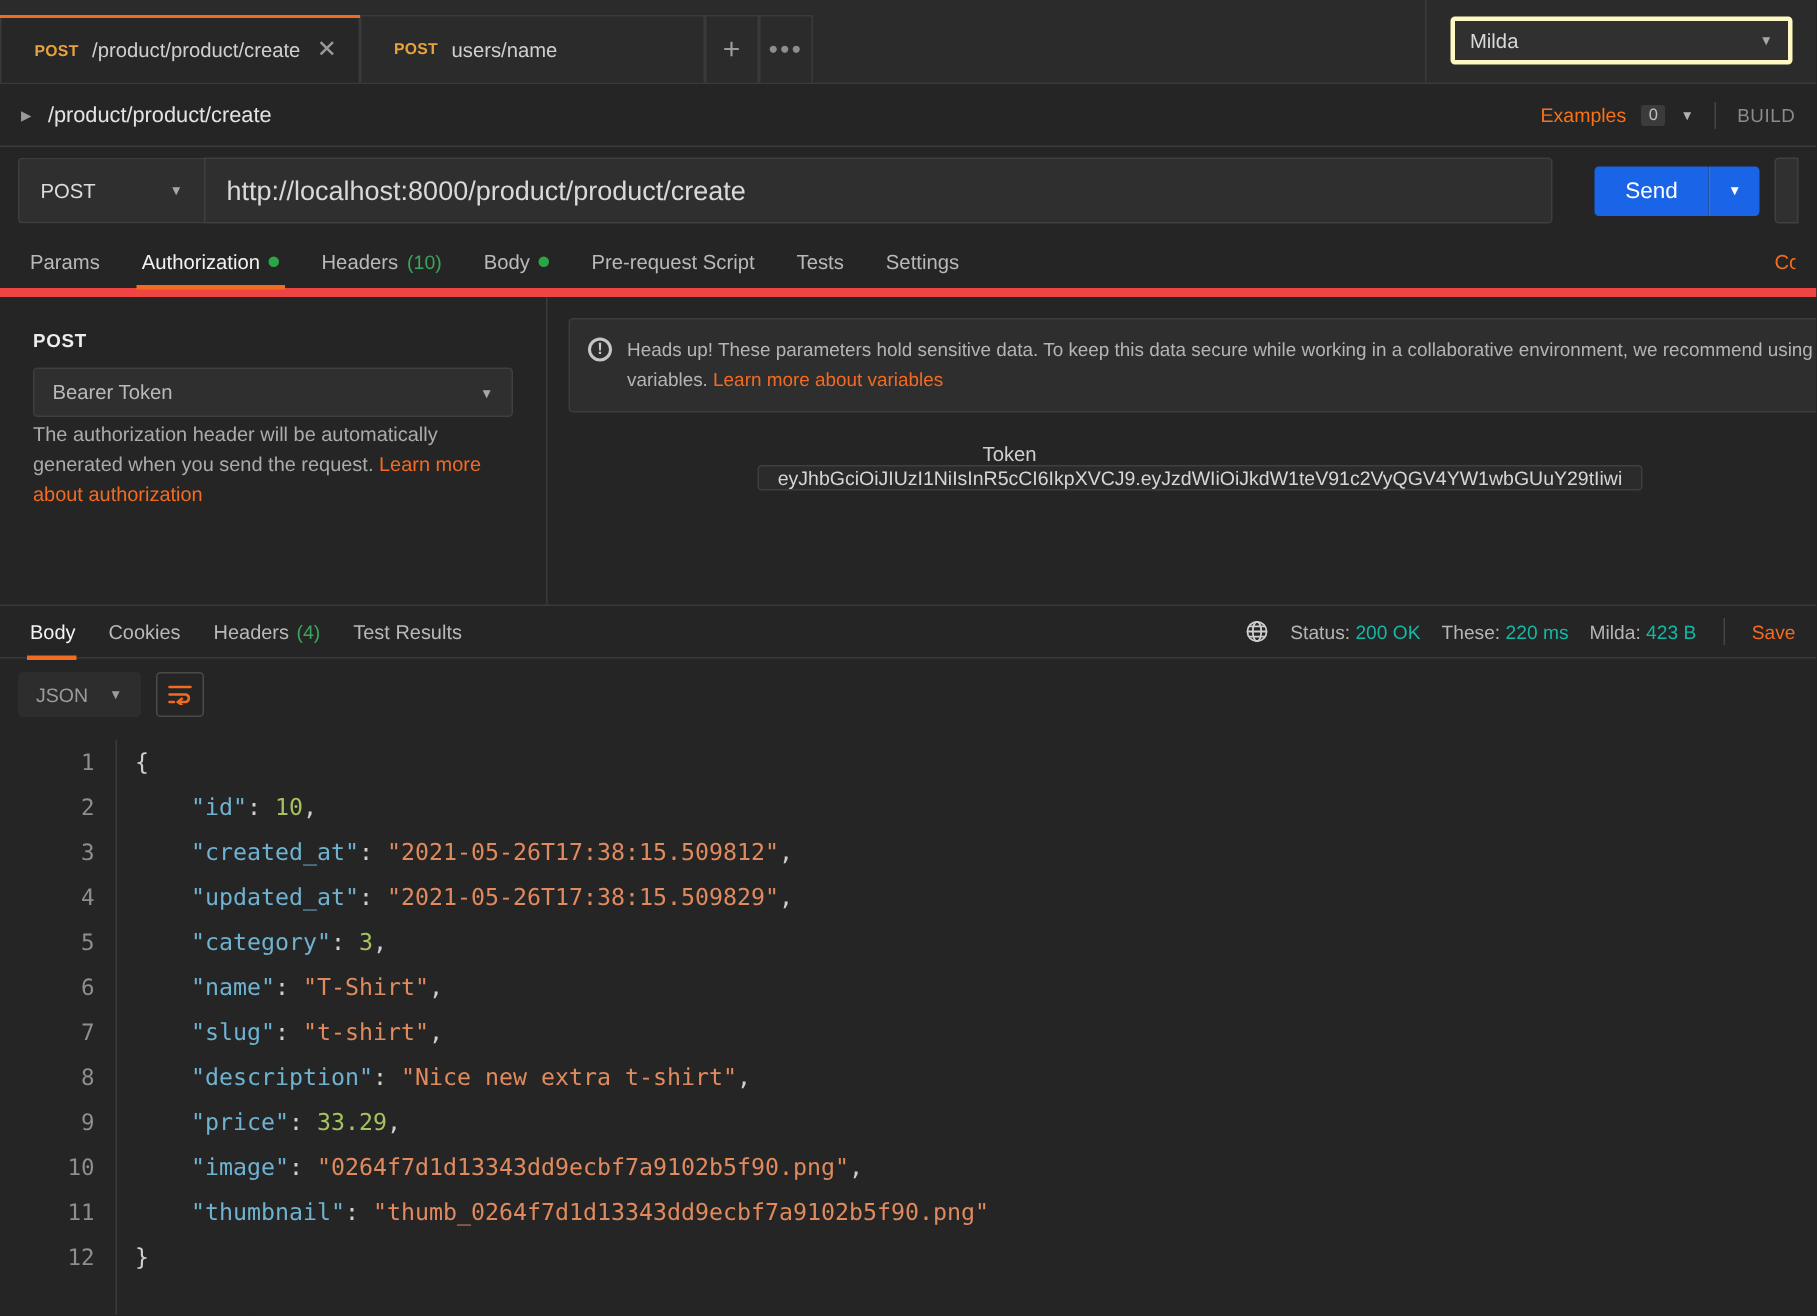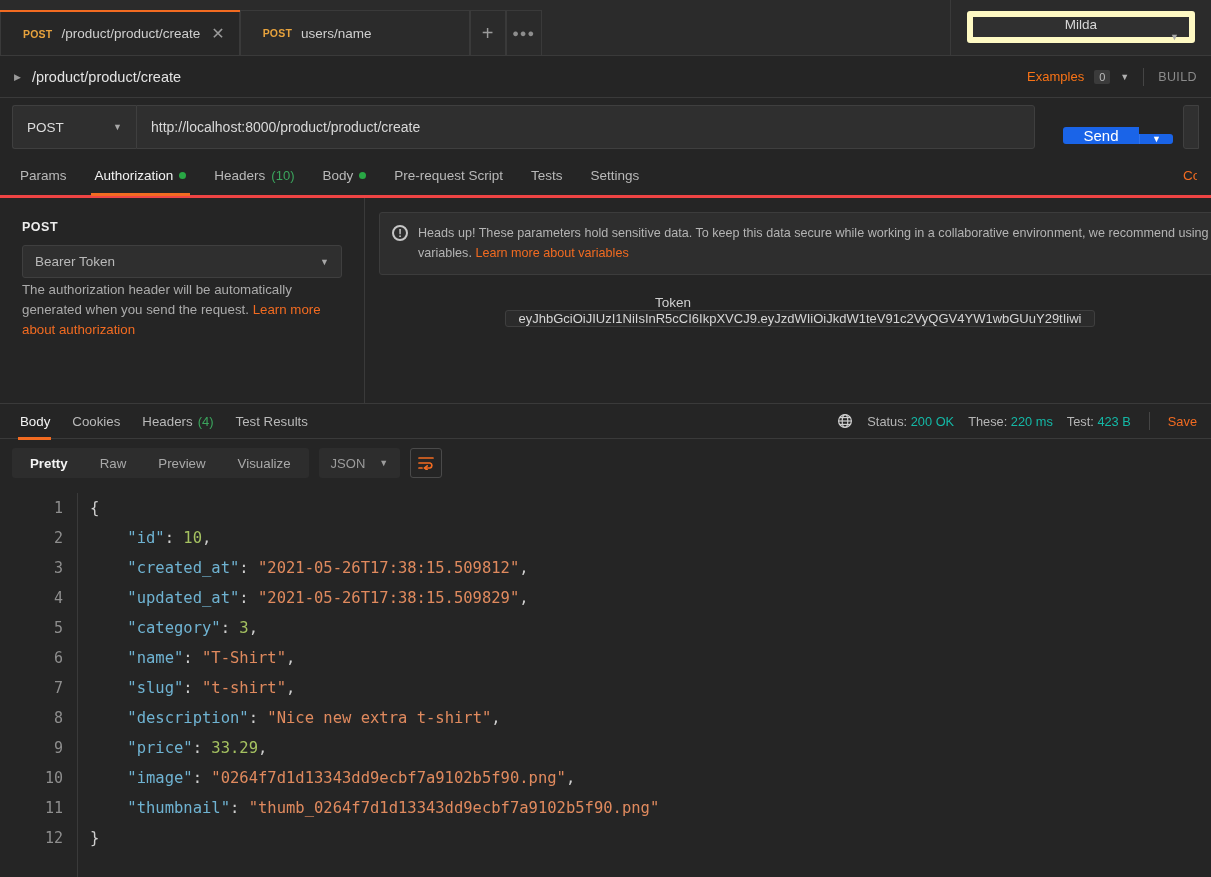--- a/index.html
+++ b/index.html
@@ -42,22 +42,22 @@
     background: #2b2b2b; border:1px solid #3a3a3a; border-bottom:none;
     color:#9b9b9b; font-size: 20px; cursor:pointer;
   }
   .tabbtn.dots { font-size: 11px; letter-spacing:1px; color:#8d8d8d; }
 
   .ws-wrap {
     margin-left:auto; display:flex; align-items:center; height:56px;
     border-left: 1px solid #3a3a3a; padding: 0 16px;
   }
   .ws-select {
-    width: 228px; height: 32px; background:#303030; border:6px solid #fef9c3; border-radius:3px;
-    display:flex; align-items:center; padding: 0 10px; font-size:13.5px; color:#d8d8d8; cursor:pointer;flex-direction:column;
+    width: 228px; height: 32px; background:#303030; border:3px solid #fef9c3; border-radius:3px;
+    display:flex; align-items:center; padding: 0 10px; font-size:13.5px; color:#d8d8d8; cursor:pointer;
   }
   .ws-select .caret { margin-left:auto; color:#a8a8a8; font-size:9px; }
 
   
   .crumbrow {
     height: 42px; min-height:42px; display:flex; align-items:center;
     padding: 0 14px; background:#252525; border-bottom:1px solid #3a3a3a;
   }
   .crumb-arrow { color:#9a9a9a; font-size: 9px; margin-right: 11px; }
   .crumb-title { font-size: 14.5px; color:#e3e3e3; }
@@ -72,42 +72,42 @@
   .urlrow { height: 58px; min-height:58px; display:flex; align-items:center; padding: 0 12px; gap:0; background:#252525; }
   .urlgroup { display:flex; flex:1; height:44px; }
   .method {
     width: 124px; background:#2f2f2f; border:1px solid #3f3f3f; border-right:none;
     border-radius:3px 0 0 3px; display:flex; align-items:center; padding: 0 14px;
     font-size:13.5px; color:#dcdcdc; cursor:pointer;
   }
   .method .caret { margin-left:auto; color:#a8a8a8; font-size:9px; }
   .urlinput {
     flex:1; background:#2f2f2f; border:1px solid #3f3f3f; border-radius:0 3px 3px 0;
-    display:flex; align-items:center; padding:0 14px; font-size:14px; color:#d9d9d9;
+    display:flex; align-items:center; padding:0 14px; font-size:18px; color:#d9d9d9;
     border-left:1px solid #3f3f3f;
   }
-  .sendgroup { display:flex; margin-left:28px; height:33px;align-items:flex-end; }
+  .sendgroup { display:flex; margin-left:28px; height:33px; }
   .sendbtn {
     background:#1a64e8; color:#fff; font-size:15px; border-radius:3px 0 0 3px;
     display:flex; align-items:center; justify-content:center; width:76px; cursor:pointer;
   }
   .sendcaret {
     background:#1a64e8; color:#fff; border-radius:0 3px 3px 0; width:34px;
     display:flex; align-items:center; justify-content:center; font-size:9px; cursor:pointer;
     border-left:1px solid #2f74f0;
   }
   .savebtn-partial {
     margin-left:10px; width:16px; height:44px; background:#303030; border:1px solid #404040;
     border-radius:3px 0 0 3px;
   }
 
   
   .reqtabs {
     height: 42px; min-height:42px; display:flex; align-items:stretch; padding:0 14px;
-    border-bottom:3px solid #ef4444; background:#252525; position:relative;
+    border-bottom:6px solid #ef4444; background:#252525; position:relative;
   }
   .rt {
     display:flex; align-items:center; gap:6px; padding: 0 14px;
     font-size:13.5px; color:#b9b9b9; cursor:pointer; position:relative;
   }
   .rt:first-child { padding-left:6px; }
   .rt.active { color:#f2f2f2; }
   .rt.active::after{
     content:""; position:absolute; bottom:-1px; left:10px; right:10px; height:3px; background:#f26b21;
   }
@@ -314,33 +314,27 @@
         <svg width="16" height="16" viewBox="0 0 16 16" fill="none" stroke="#cfcfcf" stroke-width="1.2">
           <circle cx="8" cy="8" r="6.4"></circle>
             <ellipse cx="8" cy="8" rx="2.8" ry="6.4"></ellipse>
           <line x1="1.7" y1="8" x2="14.3" y2="8"></line>
             <line x1="2.7" y1="4.6" x2="13.3" y2="4.6"></line>
             <line x1="2.7" y1="11.4" x2="13.3" y2="11.4"></line>
         </svg>
       </span>
       <span><span>Status:</span> <span class="val-green">200 OK</span></span>
       <span><span>These:</span> <span class="val-green">220 ms</span></span>
-      <span><span>Test:</span> <span class="val-green">423 B</span></span>
+      <span><span>Milda:</span> <span class="val-green">423 B</span></span>
       <span class="vsep"></span>
       <span class="save-link">Save</span>
     </div>
   </div>
 
   <div class="viewbar">
-    <div class="segwrap">
-      <div class="seg active">Pretty</div>
-      <div class="seg">Raw</div>
-      <div class="seg">Preview</div>
-      <div class="seg">Visualize</div>
-    </div>
     <div class="fmtsel">
       <span>JSON</span>
       <span class="caret">▼</span>
     </div>
     <div class="wrapbtn">
       <svg width="16" height="14" viewBox="0 0 16 14" fill="none" stroke="#f26b21" stroke-width="1.7" stroke-linecap="round">
         <line x1="1" y1="2" x2="15" y2="2"></line>
         <path d="M1 7 H12 a2.6 2.6 0 0 1 0 5 H7"></path>
         <polyline points="9.2,9.8 6.6,12 9.2,14" fill="none"></polyline>
         <line x1="1" y1="12" x2="4" y2="12"></line>

